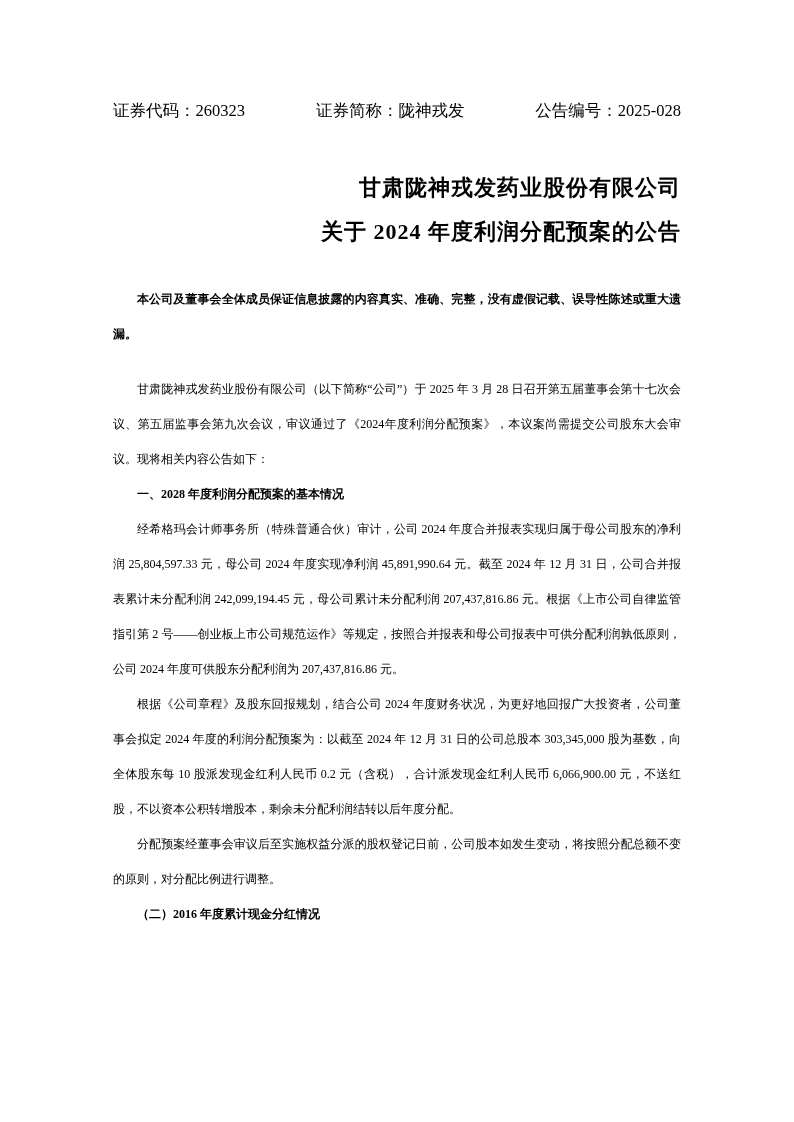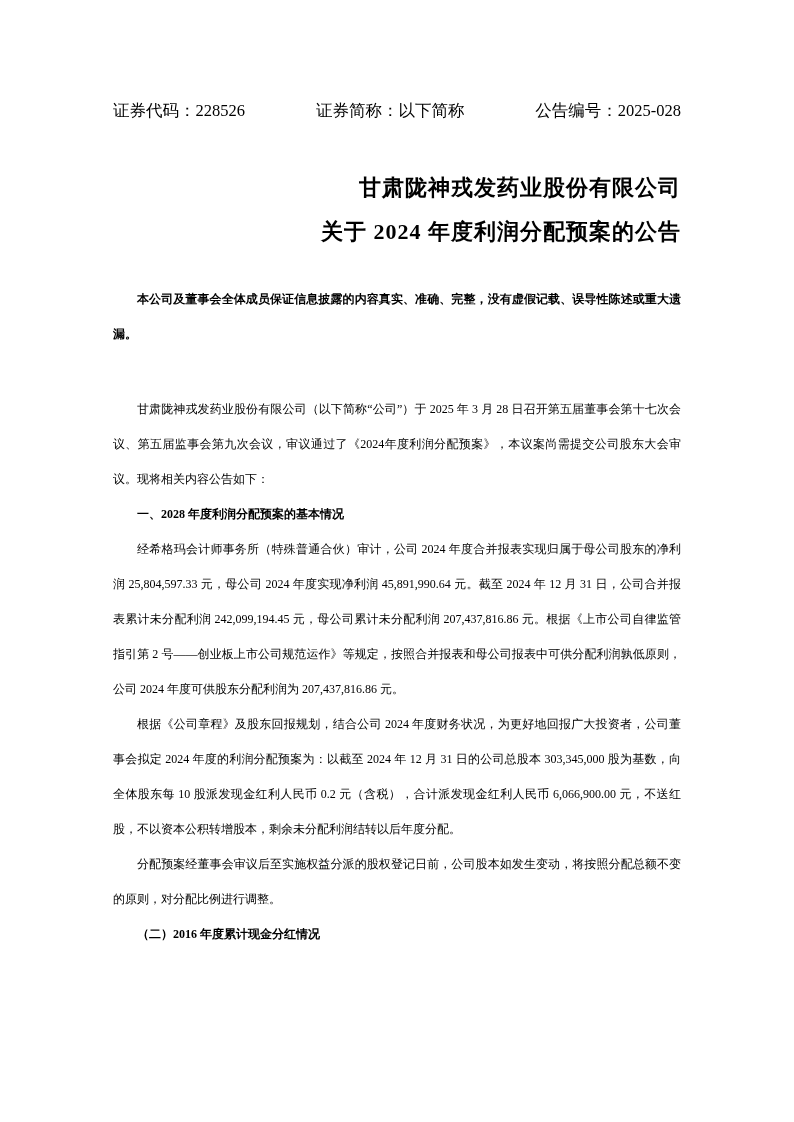--- a/index.html
+++ b/index.html
@@ -41,34 +41,34 @@
     line-height: 35px;
     text-align: justify;
   }
   .doc-body p {
     text-indent: 2em;
   }
   .statement {
     font-weight: bold;
   }
   .intro-para {
-    margin-top: 40px;
+    margin-top: 20px;
   }
   .section-heading {
     font-weight: bold;
   }
 </style>
 </head>
 <body>
 
 <div class="page">
 
   <div class="doc-header">
-    <span>证券代码：228526</span>
-    <span>证券简称：以下简称</span>
+    <span>证券代码：260323</span>
+    <span>证券简称：陇神戎发</span>
     <span>公告编号：2025-028</span>
   </div>
 
   <div class="title-block">
     <div class="doc-title">甘肃陇神戎发药业股份有限公司</div>
     <div class="doc-title">关于 2024 年度利润分配预案的公告</div>
   </div>
 
   <div class="doc-body">
     <p class="statement">本公司及董事会全体成员保证信息披露的内容真实、准确、完整，没有虚假记载、误导性陈述或重大遗漏。</p>

